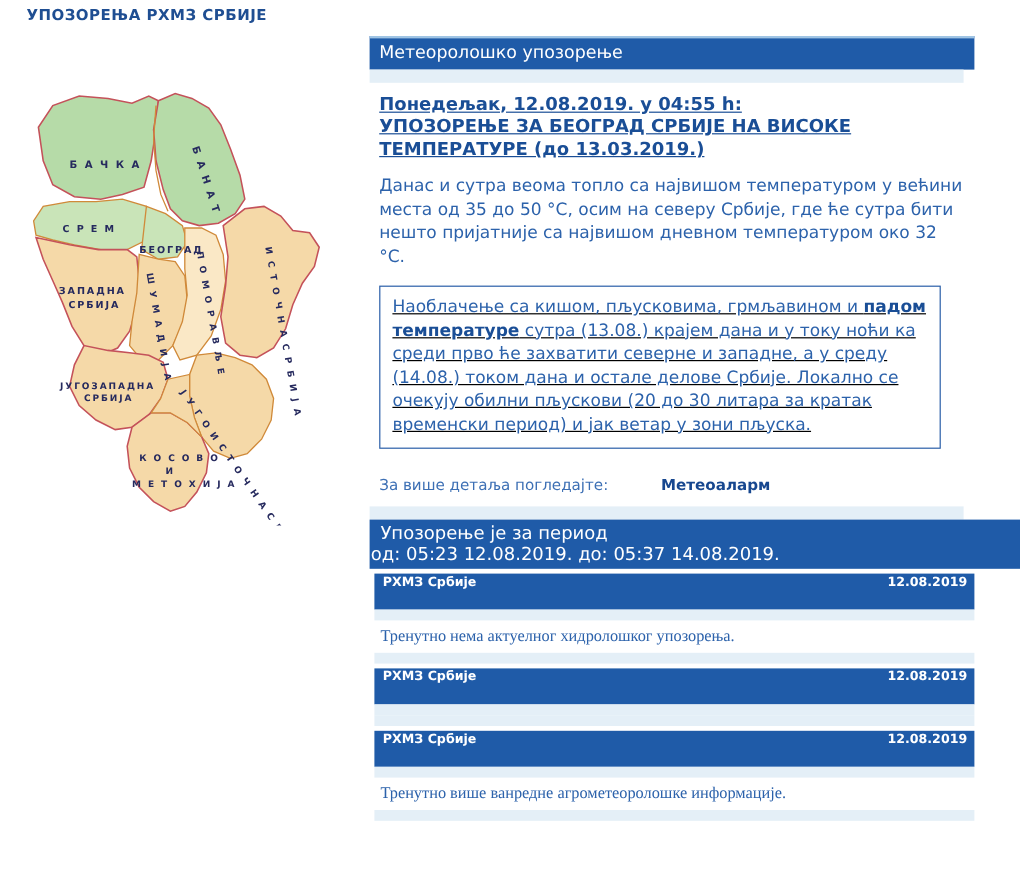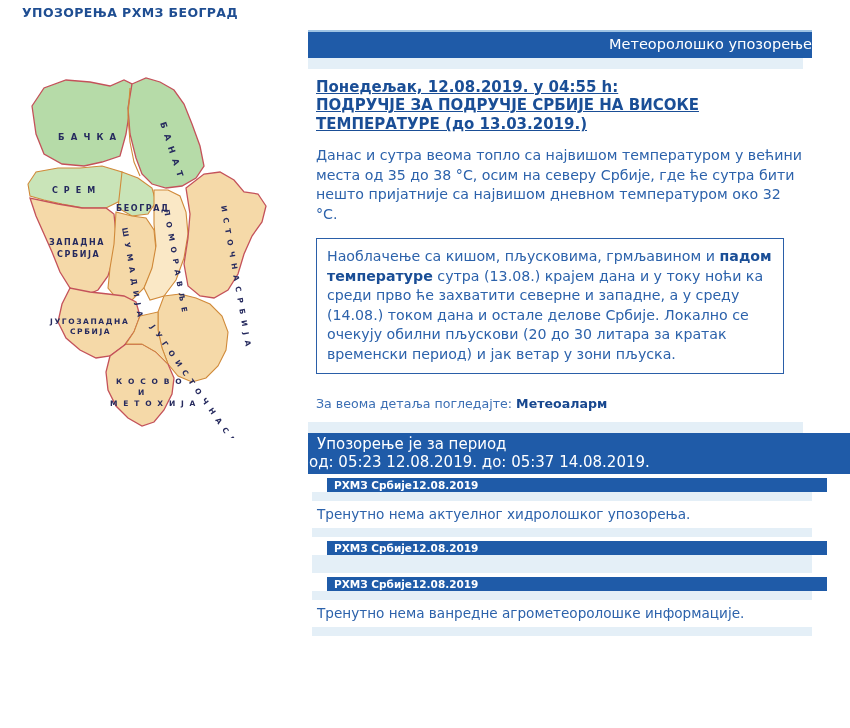--- a/index.html
+++ b/index.html
@@ -50,21 +50,20 @@
     width: 504px;
   }
 
   .title-bar {
     background: #1F5BA8;
     border-top: 2px solid #9fc4e4;
     color: #ffffff;
     font-size: 14.5px;
     padding: 4px 0 5px 8px;
     line-height: 1.15;
-    text-align: right;
   }
   .pale-strip {
     background: #e4eff7;
     height: 11px;
   }
   .pale-strip.short { width: 495px; }
 
   .alert-heading {
     color: #1a4e96;
     font-weight: bold;
@@ -80,35 +79,36 @@
     line-height: 1.37;
     padding: 13px 10px 0 8px;
   }
 
   .boxed {
     margin: 14px 16px 0 8px;
     border: 1.5px solid #2a5ea8;
     padding: 8px 10px 9px 10px;
     width: 468px;
     box-sizing: border-box;
+    text-decoration: underline;
   }
   .boxed p {
     margin: 0;
     color: #2c62ab;
     font-size: 14.2px;
     line-height: 1.37;
   }
   .boxed b { color: #1a4e96; }
 
   .more-details {
     color: #3c6fb4;
     font-size: 12.6px;
     padding: 22px 0 0 8px;
   }
-  .more-details b { color: #17478f; }
+  .more-details b { color: #17478f; margin-left: 40px; }
 
   .period-wrap { margin-top: 11px; }
   .period-bar {
     background: #1F5BA8;
     color: #ffffff;
     padding: 2px 0 3px 0;
     width: 587px;
     box-sizing: border-box;
   }
   .period-line1 {
@@ -122,50 +122,52 @@
     line-height: 1.2;
   }
 
   
   .notice { margin-top: 4px; }
   .notice-bar {
     background: #1F5BA8;
     color: #ffffff;
     font-size: 10.5px;
     font-weight: bold;
-    height: 14px;
+    height: 30px;
     line-height: 14px;
     display: flex;
+    justify-content: space-between;
     padding: 0 6px 0 7px;
     box-sizing: border-box;
-    margin-left: 19px;
+    margin-left: 4px;
     width: 500px;
   }
   .notice-pale {
     background: #e4eff7;
     height: 9px;
     margin-left: 4px;
     width: 500px;
   }
   .notice-text {
     color: #2c62ab;
     font-size: 13.6px;
     padding: 5px 0 6px 9px;
+    font-family: Liberation Serif, serif;
   }
   .notice-pale-bottom {
     background: #e4eff7;
     height: 9px;
     margin-left: 4px;
     width: 500px;
   }
 </style>
 </head>
 <body>
 
-<div id="page-title">УПОЗОРЕЊА РХМЗ БЕОГРАД</div>
+<div id="page-title">УПОЗОРЕЊА РХМЗ СРБИЈЕ</div>
 
 <div id="map-panel">
   <svg id="map-svg" width="280" height="400" viewBox="0 0 280 400">
 
     <path d="M18 68 L30 50 L52 42 L76 44 L96 48 L110 42 L118 46 L116 70 L112 96 L106 118 L88 124 L70 128 L48 126 L30 116 L22 96 Z" fill="#b6dba8" stroke="#c4525a" stroke-width="1.3"></path>
 
     <path d="M118 46 L132 40 L146 44 L160 52 L170 66 L178 86 L186 108 L190 128 L182 140 L168 148 L152 150 L138 146 L128 136 L122 120 L116 96 L114 70 Z" fill="#b6dba8" stroke="#c4525a" stroke-width="1.3"></path>
 
     <path d="M116 50 L114 78 L116 104 L120 124 L126 138" fill="none" stroke="#d08a3a" stroke-width="1.1"></path>
 
@@ -207,32 +209,32 @@
   </svg>
 </div>
 
 <div id="right-col">
 
   <div class="title-bar">Метеоролошко упозорење</div>
   <div class="pale-strip short"></div>
 
   <div class="alert-heading">
     <div>Понедељак, 12.08.2019. у 04:55 h:</div>
-    <div>ПОДРУЧЈЕ ЗА ПОДРУЧЈЕ СРБИЈЕ НА ВИСОКЕ</div>
+    <div>УПОЗОРЕЊЕ ЗА БЕОГРАД СРБИЈЕ НА ВИСОКЕ</div>
     <div>ТЕМПЕРАТУРЕ (до 13.03.2019.)</div>
   </div>
 
-  <div class="body-text">Данас и сутра веома топло са највишом температуром у већини места од 35 до 38 °C, осим на северу Србије, где ће сутра бити нешто пријатније са највишом дневном температуром око 32 °C.</div>
+  <div class="body-text">Данас и сутра веома топло са највишом температуром у већини места од 35 до 50 °C, осим на северу Србије, где ће сутра бити нешто пријатније са највишом дневном температуром око 32 °C.</div>
 
   <div class="boxed">
     <p><span>Наоблачење са кишом, пљусковима, грмљавином и </span><b>падом температуре</b><span> сутра (13.08.) крајем дана и у току ноћи ка среди прво ће захватити северне и западне, а у среду (14.08.) током дана и остале делове Србије. Локално се очекују обилни пљускови (20 до 30 литара за кратак временски период) и јак ветар у зони пљуска.</span></p>
   </div>
 
   <div class="more-details">
-    <span>За веома детаља погледајте:</span>
+    <span>За више детаља погледајте:</span>
     <b>Метеоаларм</b>
   </div>
 
   <div class="period-wrap">
     <div class="pale-strip short"></div>
     <div class="period-bar">
       <div class="period-line1">Упозорење је за период</div>
       <div class="period-line2">од:  05:23 12.08.2019.  до: 05:37 14.08.2019.</div>
     </div>
   </div>
@@ -255,17 +257,17 @@
     <div class="notice-pale"></div>
     <div class="notice-pale-bottom"></div>
   </div>
 
   <div class="notice">
     <div class="notice-bar">
       <span>РХМЗ Србије</span>
       <span>12.08.2019</span>
     </div>
     <div class="notice-pale"></div>
-    <div class="notice-text">Тренутно нема ванредне агрометеоролошке информације.</div>
+    <div class="notice-text">Тренутно више ванредне агрометеоролошке информације.</div>
     <div class="notice-pale-bottom"></div>
   </div>
 
 </div>
 
 </body></html>

